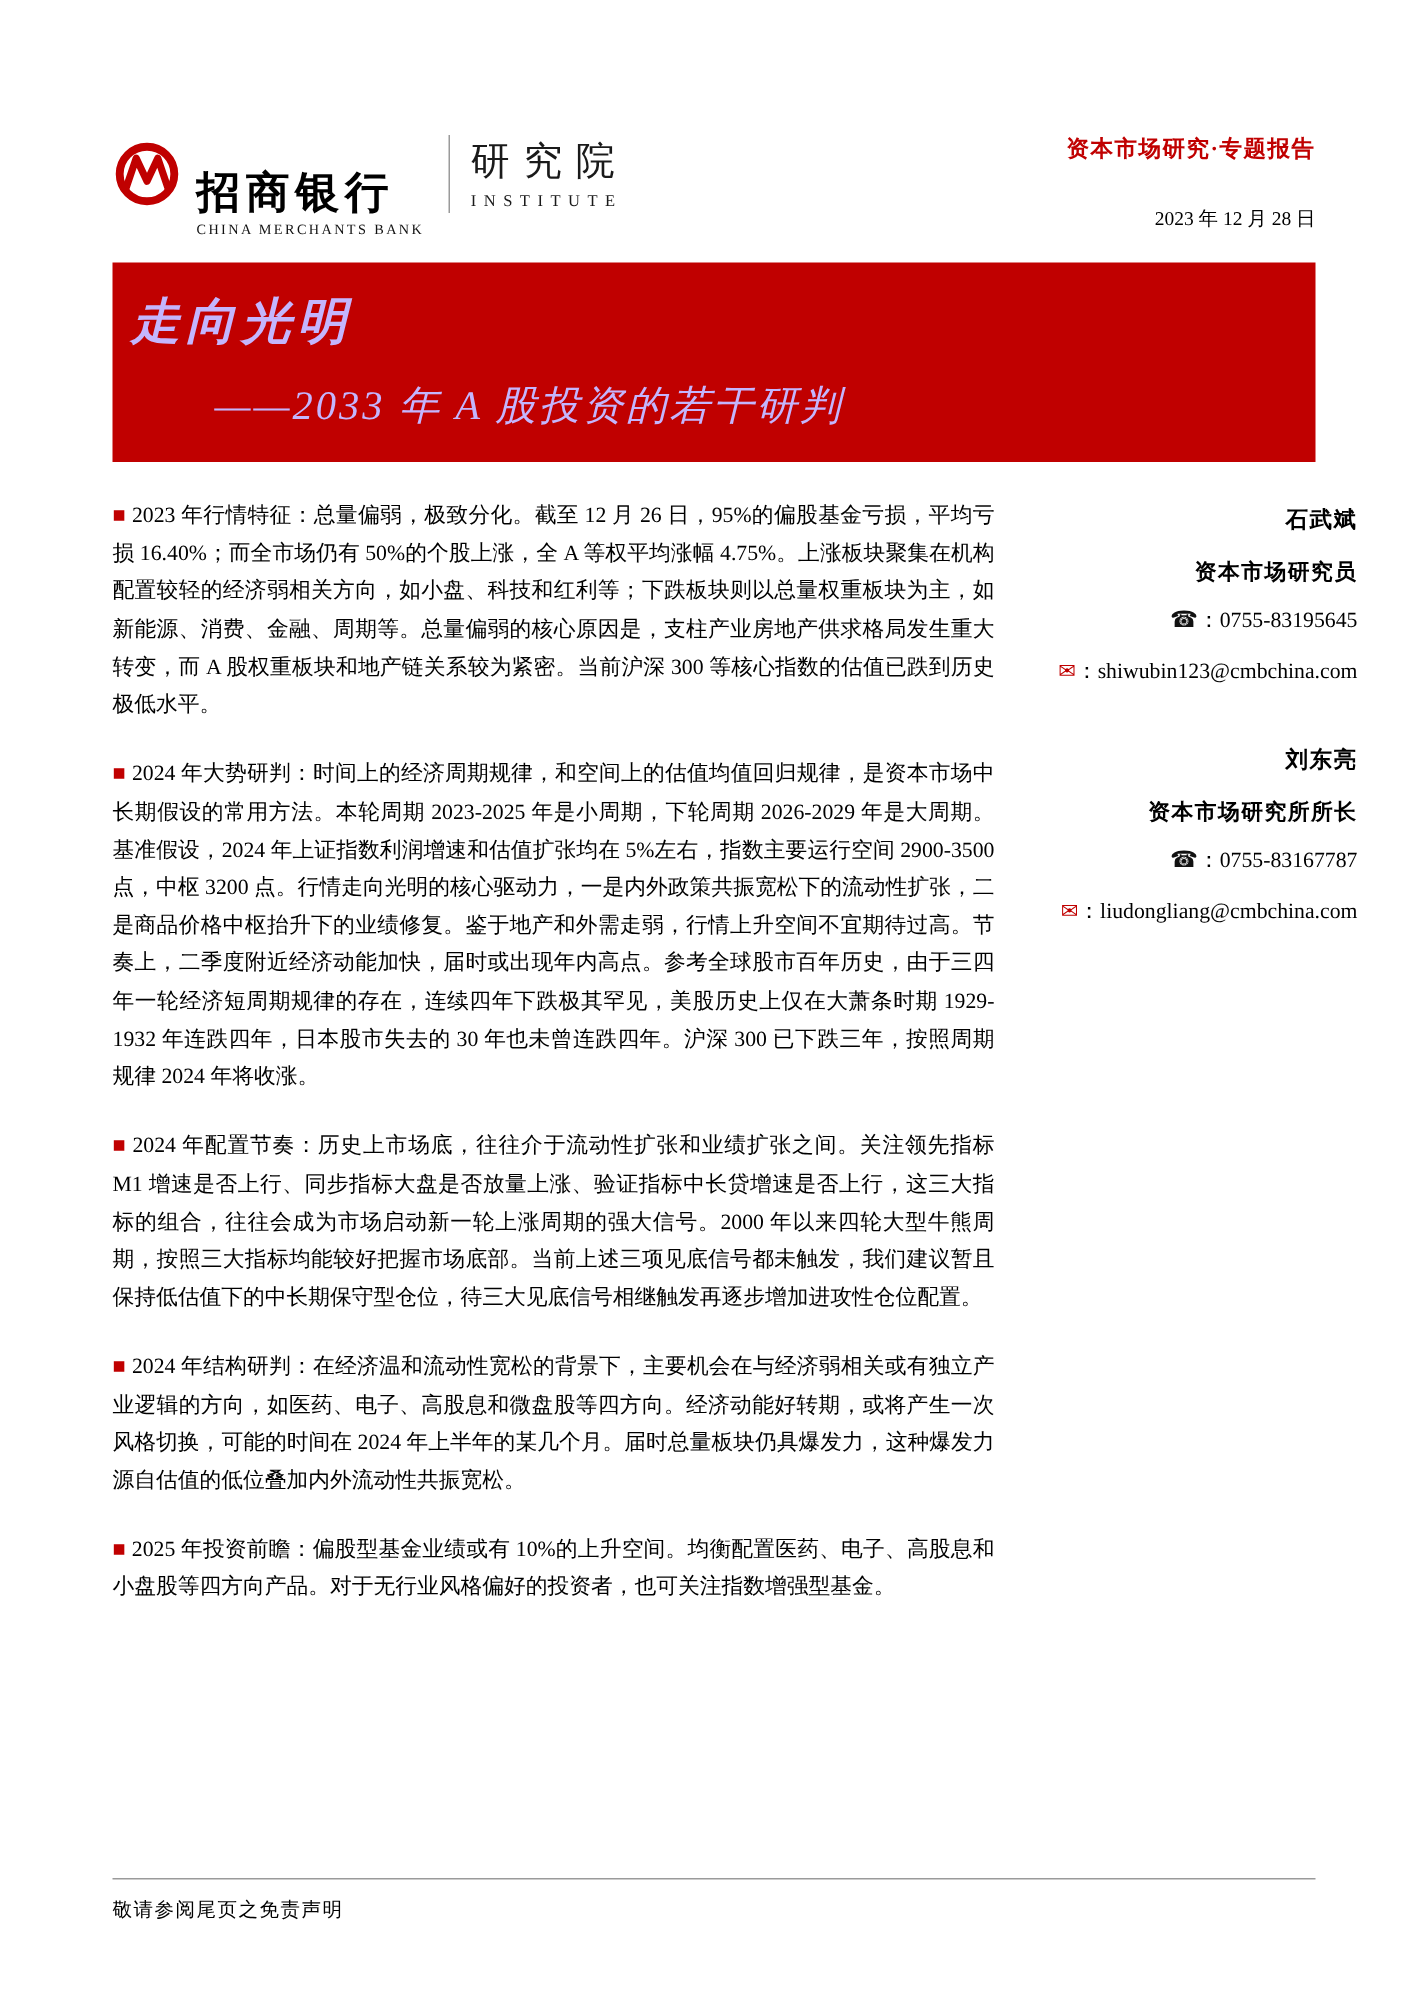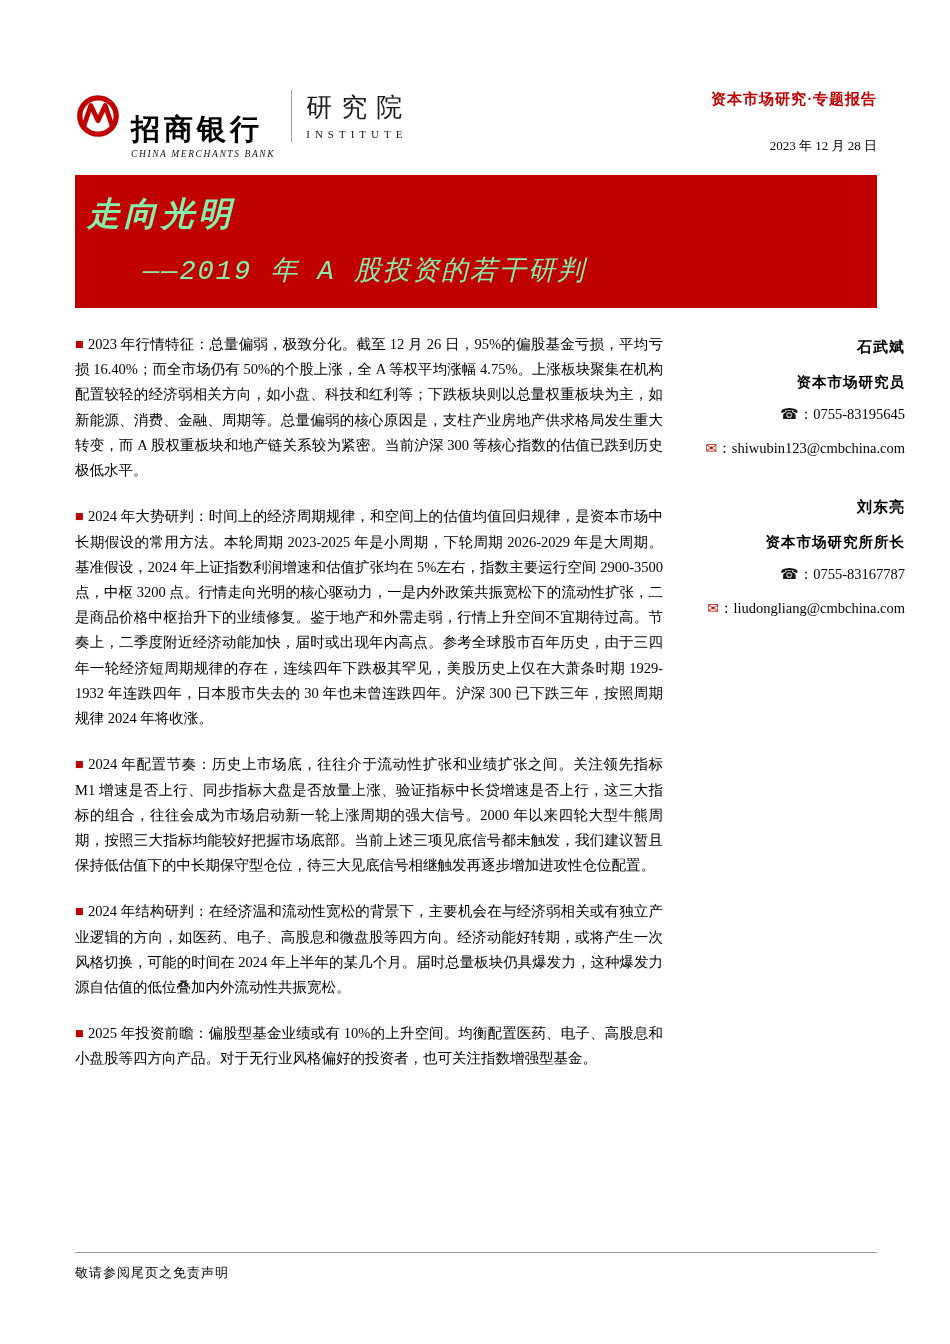--- a/index.html
+++ b/index.html
@@ -13,32 +13,32 @@
 
   
   .top {
     position:absolute; left:75px; right:73px; top:74px;
     display:flex; justify-content:space-between; align-items:flex-start;
   }
   .brand { display:flex; align-items:center; }
   .logo { margin-right:10px; }
   .logo svg { display:block; }
   .bank-cn { font-size:29px; font-weight:bold; letter-spacing:4px; line-height:1.1;margin-top:40px; }
-  .bank-en { font-size:9.5px; letter-spacing:1.6px; margin-top:3px; color:#111;font-style:italic; }
+  .bank-en { font-size:9.5px; letter-spacing:1.6px; margin-top:3px; color:#111; }
   .vline { width:1px; height:52px; background:#9a9a9a; margin:0 14px 0 16px; }
   .inst-cn { font-size:26px; letter-spacing:9px; color:#1a1a1a; line-height:1.15; }
   .inst-en { font-size:11px; letter-spacing:5px; margin-top:5px; color:#1a1a1a; }
   .meta { text-align:right; padding-top:16px; }
   .report-type { color:#c00000; font-size:15px; font-weight:bold; letter-spacing:1px; }
   .report-date { font-size:13px; margin-top:28px; }
 
   
   .banner {
     position:absolute; left:75px; top:175px; width:802px; height:133px;
-    background:#c00000; color:#86efac; padding:17px 14px 0 12px;font-family:Liberation Mono, monospace;
+    background:#c00000; color:#c4b5fd; padding:17px 14px 0 12px;
   }
   .banner-title { font-size:33px; font-weight:bold; font-style:italic; letter-spacing:4px; }
   .banner-subtitle { font-size:27px; margin:15px 0 0 56px; letter-spacing:2px; font-style:italic; }
 
   
   .content { position:absolute; left:75px; top:332px; width:830px; height:900px; }
   .body-col {
     position:absolute; left:0; top:0; width:588px;
     font-size:14.5px; line-height:1.74; text-align:justify;
   }
@@ -89,21 +89,21 @@
       </div>
     </div>
     <div class="meta">
       <div class="report-type">资本市场研究·专题报告</div>
       <div class="report-date">2023 年 12 月 28 日</div>
     </div>
   </header>
 
   <section class="banner">
     <div class="banner-title">走向光明</div>
-    <div class="banner-subtitle">——2019 年 A 股投资的若干研判</div>
+    <div class="banner-subtitle">——2033 年 A 股投资的若干研判</div>
   </section>
 
   <main class="content">
 
     <article class="body-col">
       <p class="sec"><span class="mk">■</span><b class="hd">2023 年行情特征：</b><span class="tx">总量偏弱，极致分化。截至 12 月 26 日，95%的偏股基金亏损，平均亏损 16.40%；而全市场仍有 50%的个股上涨，全 A 等权平均涨幅 4.75%。上涨板块聚集在机构配置较轻的经济弱相关方向，如小盘、科技和红利等；下跌板块则以总量权重板块为主，如新能源、消费、金融、周期等。总量偏弱的核心原因是，支柱产业房地产供求格局发生重大转变，而 A 股权重板块和地产链关系较为紧密。当前沪深 300 等核心指数的估值已跌到历史极低水平。</span></p>
       <p class="sec"><span class="mk">■</span><b class="hd">2024 年大势研判：</b><span class="tx">时间上的经济周期规律，和空间上的估值均值回归规律，是资本市场中长期假设的常用方法。本轮周期 2023-2025 年是小周期，下轮周期 2026-2029 年是大周期。基准假设，2024 年上证指数利润增速和估值扩张均在 5%左右，指数主要运行空间 2900-3500 点，中枢 3200 点。行情走向光明的核心驱动力，一是内外政策共振宽松下的流动性扩张，二是商品价格中枢抬升下的业绩修复。鉴于地产和外需走弱，行情上升空间不宜期待过高。节奏上，二季度附近经济动能加快，届时或出现年内高点。参考全球股市百年历史，由于三四年一轮经济短周期规律的存在，连续四年下跌极其罕见，美股历史上仅在大萧条时期 1929-1932 年连跌四年，日本股市失去的 30 年也未曾连跌四年。沪深 300 已下跌三年，按照周期规律 2024 年将收涨。</span></p>
       <p class="sec"><span class="mk">■</span><b class="hd">2024 年配置节奏：</b><span class="tx">历史上市场底，往往介于流动性扩张和业绩扩张之间。关注领先指标 M1 增速是否上行、同步指标大盘是否放量上涨、验证指标中长贷增速是否上行，这三大指标的组合，往往会成为市场启动新一轮上涨周期的强大信号。2000 年以来四轮大型牛熊周期，按照三大指标均能较好把握市场底部。当前上述三项见底信号都未触发，我们建议暂且保持低估值下的中长期保守型仓位，待三大见底信号相继触发再逐步增加进攻性仓位配置。</span></p>
       <p class="sec"><span class="mk">■</span><b class="hd">2024 年结构研判：</b><span class="tx">在经济温和流动性宽松的背景下，主要机会在与经济弱相关或有独立产业逻辑的方向，如医药、电子、高股息和微盘股等四方向。经济动能好转期，或将产生一次风格切换，可能的时间在 2024 年上半年的某几个月。届时总量板块仍具爆发力，这种爆发力源自估值的低位叠加内外流动性共振宽松。</span></p>
       <p class="sec"><span class="mk">■</span><b class="hd">2025 年投资前瞻：</b><span class="tx">偏股型基金业绩或有 10%的上升空间。均衡配置医药、电子、高股息和小盘股等四方向产品。对于无行业风格偏好的投资者，也可关注指数增强型基金。</span></p>

